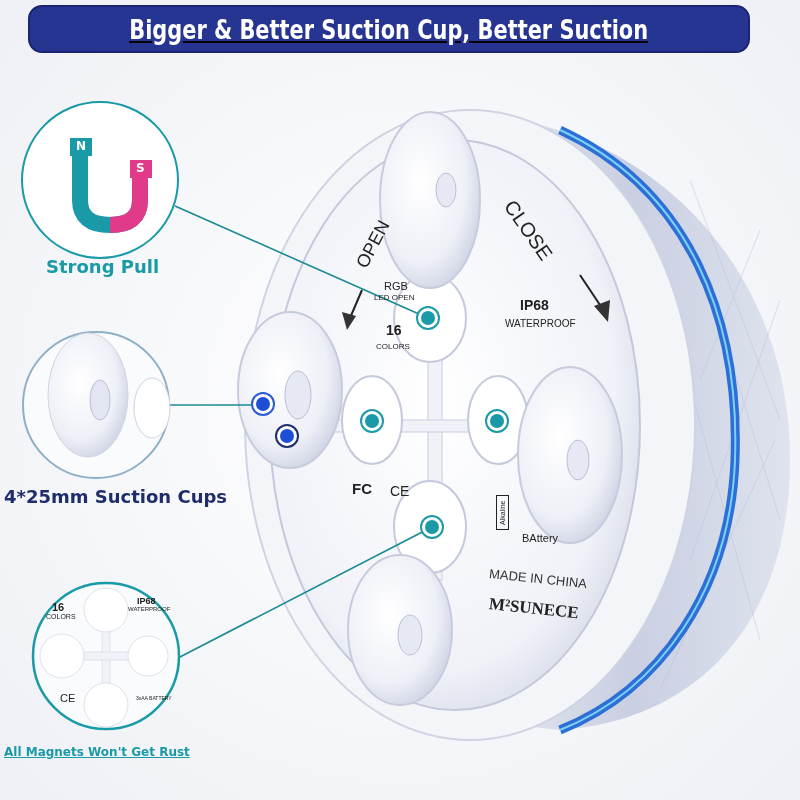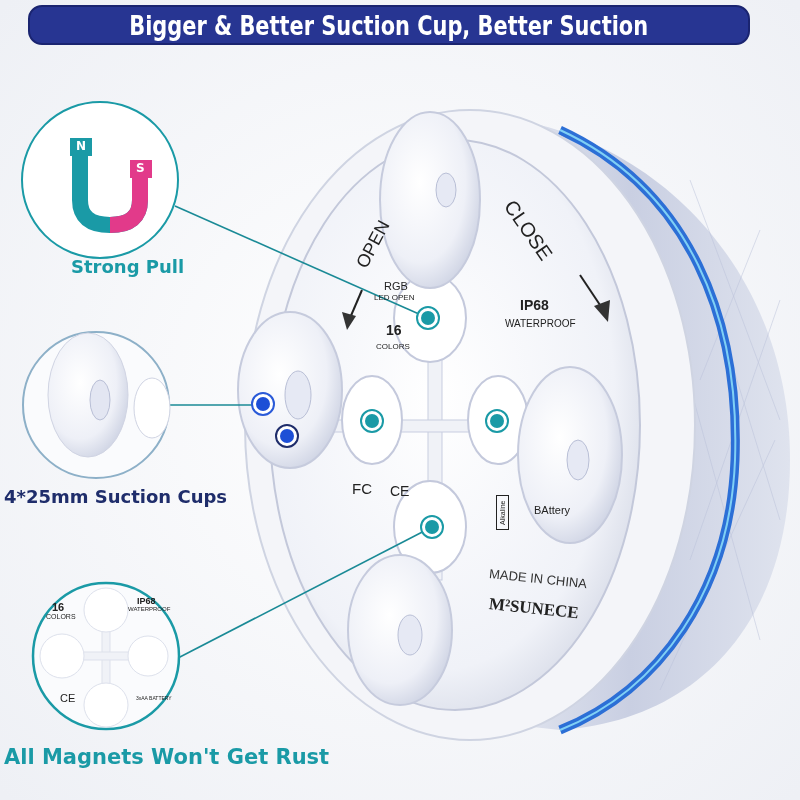--- a/index.html
+++ b/index.html
@@ -1,17 +1,17 @@
 <!DOCTYPE html>
 <html><head>
 <meta charset="utf-8">
 <style>
   html,body{margin:0;padding:0;}
   body{width:800px;height:800px;overflow:hidden;background:#f7f8fb;position:relative;font-family:"DejaVu Sans",sans-serif;}
-  .banner{position:absolute;left:28px;top:5px;width:722px;height:40px;background:#273592;border-radius:14px;border:2px solid #1a2470;box-sizing:border-box;display:flex;align-items:center;justify-content:center;}
+  .banner{position:absolute;left:28px;top:5px;width:722px;height:48px;background:#273592;border-radius:14px;border:2px solid #1a2470;box-sizing:border-box;display:flex;align-items:center;justify-content:center;text-decoration:underline;}
   .banner span{color:#fff;font-weight:bold;font-size:27px;letter-spacing:0px;font-family:"DejaVu Sans",sans-serif;font-stretch:condensed;white-space:nowrap;transform:scaleX(0.86);}
   .stage{position:absolute;left:0;top:0;width:800px;height:800px;}
   .label{position:absolute;font-weight:bold;font-family:"DejaVu Sans",sans-serif;white-space:nowrap;}
   .teal{color:#1a9aa6;}
   .navy{color:#1f2d6b;font-weight:bold;text-align:right;}
   .prodtext{position:absolute;font-family:"Liberation Sans",sans-serif;color:#222;white-space:nowrap;}
 </style>
 </head>
 <body>
 
@@ -138,37 +138,37 @@
   </g>
 </svg>
 
 <div class="banner">
   <span>Bigger &amp; Better Suction Cup, Better Suction</span>
 </div>
 
 <div class="label" style="left:76px;top:139px;color:#fff;font-size:12px;">N</div>
 <div class="label" style="left:136px;top:161px;color:#fff;font-size:12px;">S</div>
 
-<div class="label teal" style="left:46px;top:256px;font-size:18px;margin-left:25px;">Strong Pull</div>
+<div class="label teal" style="left:46px;top:256px;font-size:18px;">Strong Pull</div>
 <div class="label navy" style="left:4px;top:486px;font-size:18px;">4*25mm Suction Cups</div>
-<div class="label teal" style="left:4px;top:745px;font-size:21px;">All Magnets Won't Get Rust</div>
+<div class="label teal" style="left:4px;top:745px;font-size:12px;text-decoration:underline;">All Magnets Won't Get Rust</div>
 
 <div class="prodtext" style="left:52px;top:601px;font-size:11px;font-weight:bold;">16</div>
 <div class="prodtext" style="left:46px;top:613px;font-size:7px;">COLORS</div>
 <div class="prodtext" style="left:137px;top:596px;font-size:9px;font-weight:bold;">IP68</div>
 <div class="prodtext" style="left:128px;top:606px;font-size:6px;">WATERPROOF</div>
 <div class="prodtext" style="left:60px;top:692px;font-size:11px;">CE</div>
 <div class="prodtext" style="left:136px;top:695px;font-size:5px;">3xAA BATTERY</div>
 
 <div class="prodtext" style="left:352px;top:262px;font-size:18px;transform:rotate(-62deg);transform-origin:left top;">OPEN</div>
 <div class="prodtext" style="left:518px;top:196px;font-size:20px;transform:rotate(55deg);transform-origin:left top;">CLOSE</div>
 <div class="prodtext" style="left:384px;top:280px;font-size:11px;font-weight:normal;">RGB</div>
 <div class="prodtext" style="left:374px;top:293px;font-size:8px;">LED OPEN</div>
 <div class="prodtext" style="left:386px;top:322px;font-size:14px;font-weight:bold;">16</div>
 <div class="prodtext" style="left:376px;top:342px;font-size:8px;">COLORS</div>
 <div class="prodtext" style="left:520px;top:297px;font-size:14px;font-weight:bold;">IP68</div>
 <div class="prodtext" style="left:505px;top:318px;font-size:10px;">WATERPROOF</div>
-<div class="prodtext" style="left:352px;top:480px;font-size:15px;font-weight:normal;">FC</div>
+<div class="prodtext" style="left:352px;top:480px;font-size:15px;font-weight:bold;">FC</div>
 <div class="prodtext" style="left:390px;top:483px;font-size:14px;">CE</div>
 <div class="prodtext" style="left:496px;top:530px;font-size:7px;transform:rotate(-90deg);transform-origin:left top;border:1.5px solid #222;padding:2px 4px;">Alkaline</div>
-<div class="prodtext" style="left:522px;top:504px;font-size:11px;margin-left:12px;">BAttery</div>
+<div class="prodtext" style="left:522px;top:532px;font-size:11px;">BAttery</div>
 <div class="prodtext" style="left:490px;top:566px;font-size:13px;transform:rotate(6deg);transform-origin:left top;color:#333;">MADE IN  CHINA</div>
 <div class="prodtext" style="left:490px;top:594px;font-size:17px;font-weight:bold;font-family:'Liberation Serif',serif;transform:rotate(6deg);transform-origin:left top;">M²SUNECE</div>
 
 </body></html>

